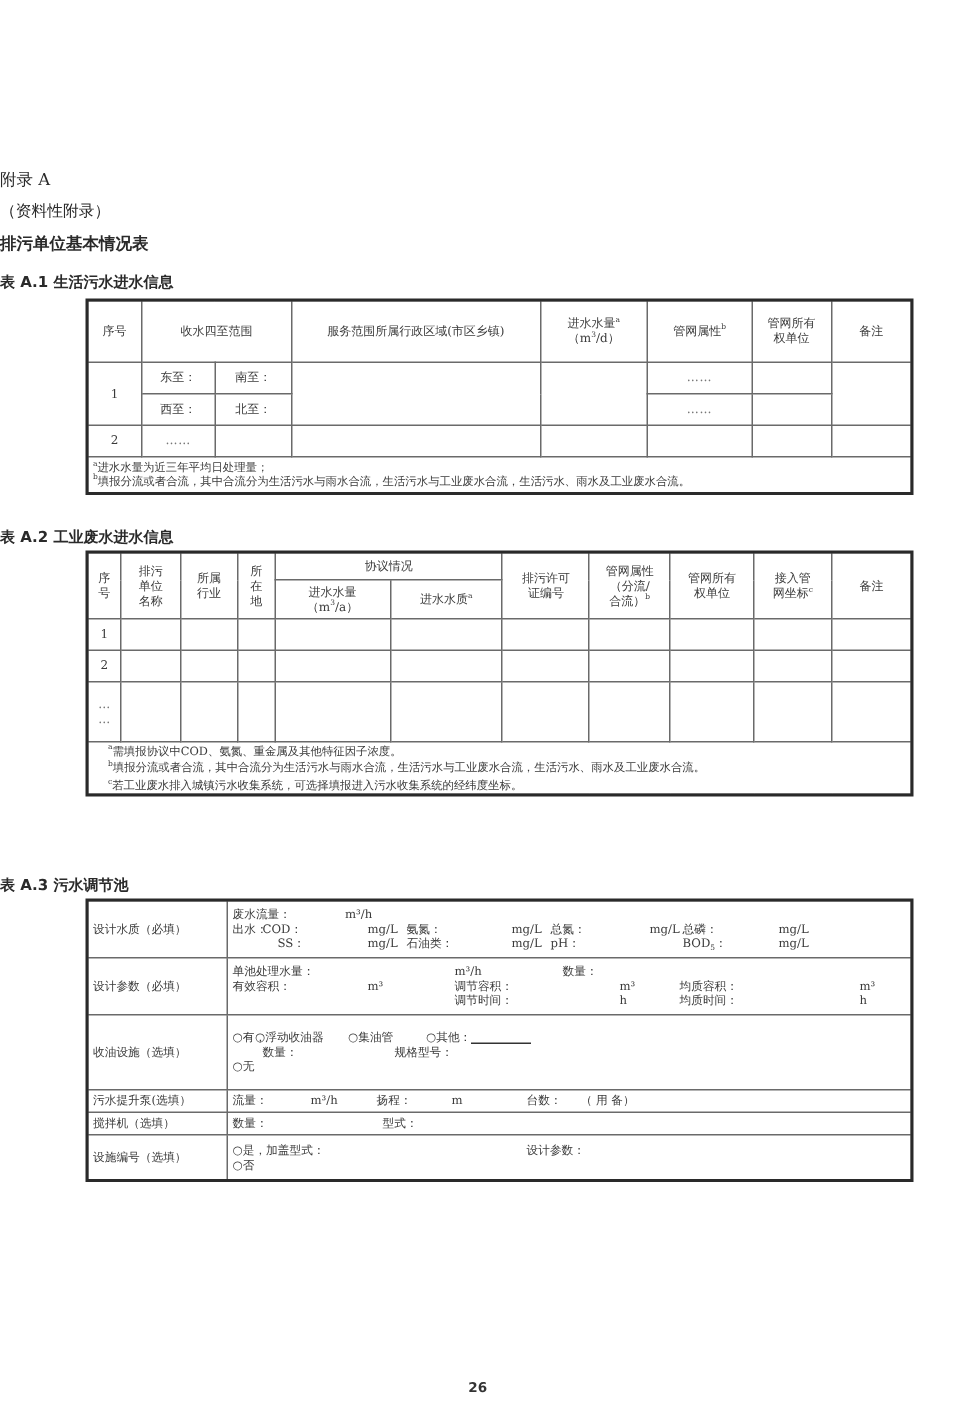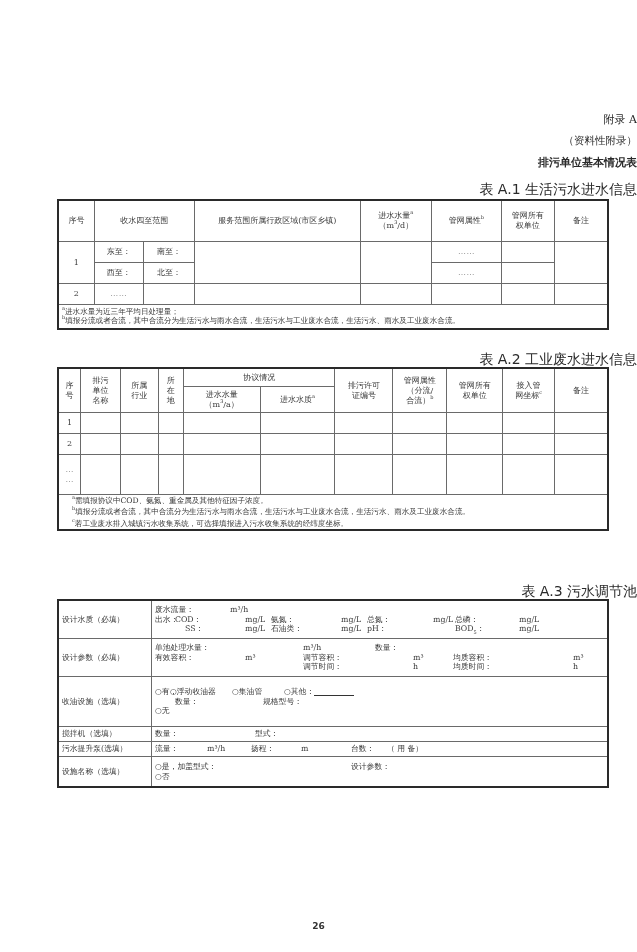--- a/index.html
+++ b/index.html
@@ -1,22 +1,22 @@
 <!DOCTYPE html>
 <html><head>
 <meta charset="utf-8">
 <style>
   html, body { margin: 0; padding: 0; background: #ffffff; }
   body { width: 637px; height: 952px; position: relative; overflow: hidden;
          font-family: "DejaVu Serif", "Liberation Serif", serif; color: #2a2a2a; }
-  .center { position: absolute; left: 0; width: 637px; text-align: right; }
+  .center { position: absolute; left: 0; width: 637px; text-align: left; }
   .h-appendix { top: 112px; font-size: 11px; }
   .h-note { top: 134px; font-size: 10.5px; }
   .h-main { top: 155px; font-size: 11px; font-family: "DejaVu Sans", "Liberation Sans", sans-serif; font-weight: bold; }
-  .cap { font-size: 14px; font-family: "DejaVu Sans", "Liberation Sans", sans-serif; font-weight: normal; }
+  .cap { font-size: 10px; font-family: "DejaVu Sans", "Liberation Sans", sans-serif; font-weight: bold; }
   .cap1 { top: 181px; }
   .cap2 { top: 351px; }
   .cap3 { top: 583px; }
   table { position: absolute; border-collapse: collapse; font-size: 8px; line-height: 1.25; }
   td { border: 1px solid #6a6a6a; padding: 0 2px; vertical-align: middle; text-align: center; color: #3a3a3a; }
   .outer { outline: 2px solid #2a2a2a; outline-offset: -1px; }
   sup { font-size: 5px; vertical-align: super; line-height: 0; }
   sub { font-size: 5px; vertical-align: sub; line-height: 0; }
   .foot { text-align: left; font-size: 7.6px; padding: 2px 3px; color: #3a3a3a; }
   .dots { color: #777; letter-spacing: 0.5px; }
@@ -268,43 +268,43 @@
             <span style="width:20px"></span>
             <span style="width:88px">数量：</span>
             <span>规格型号：</span>
           </div>
       <div class="ln">
             <span>○无</span>
           </div>
     </td>
   </tr>
   <tr style="height:15px">
-    <td class="lbl">搅拌机（选填）</td>
-    <td>
-      <div class="ln">
-            <span style="width:100px">数量：</span>
-            <span>型式：</span>
-          </div>
-    </td>
-  </tr>
-  <tr style="height:15px">
     <td class="lbl">污水提升泵(选填）</td>
     <td>
       <div class="ln">
         <span style="width:52px">流量：</span>
         <span style="width:44px">m³/h</span>
         <span style="width:50px">扬程：</span>
         <span style="width:50px">m</span>
         <span style="width:36px">台数：</span>
         <span>（    用    备）</span>
       </div>
     </td>
   </tr>
+  <tr style="height:15px">
+    <td class="lbl">搅拌机（选填）</td>
+    <td>
+      <div class="ln">
+            <span style="width:100px">数量：</span>
+            <span>型式：</span>
+          </div>
+    </td>
+  </tr>
   <tr style="height:30px">
-    <td class="lbl">设施名称（选填）</td>
+    <td class="lbl">设施编号（选填）</td>
     <td>
       <div class="ln">
             <span style="width:196px">○是，加盖型式：</span>
             <span>设计参数：</span>
           </div>
       <div class="ln">
             <span>○否</span>
           </div>
     </td>
   </tr>

